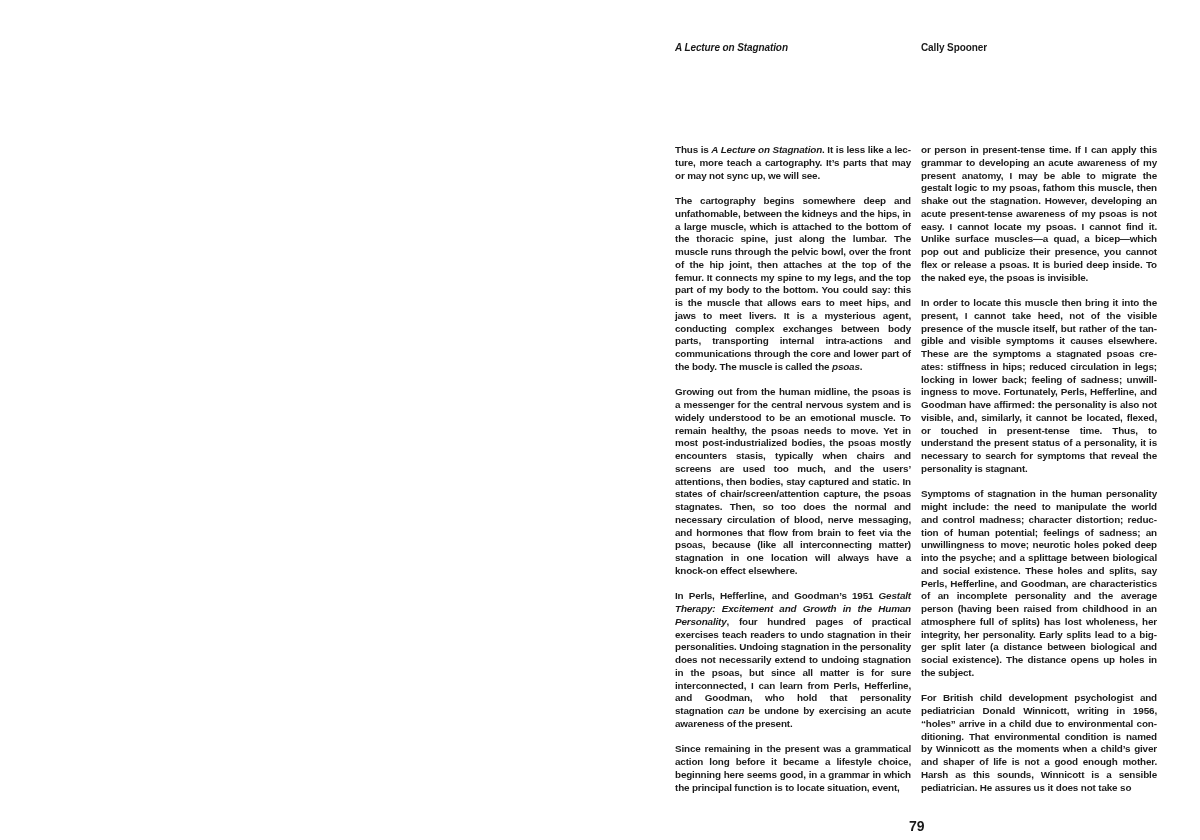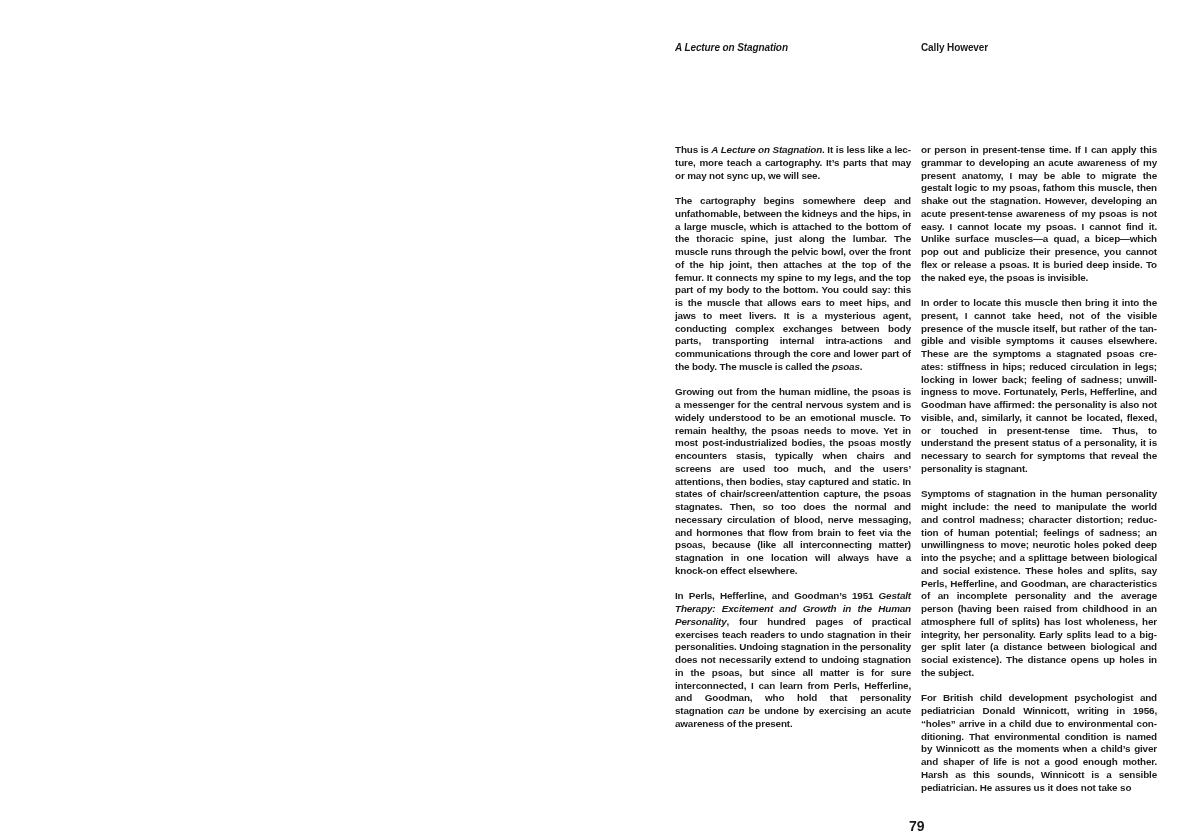--- a/index.html
+++ b/index.html
@@ -79,34 +79,37 @@
     }
   </style>
 </head>
 <body>
 
 <div class="spread">
   <div class="left-page"></div>
 
   <div class="right-page">
     <div class="running-head rh-title">A Lecture on Stagnation</div>
-    <div class="running-head rh-author">Cally However</div>
+    <div class="running-head rh-author">Cally Spooner</div>
 
     <div class="column col-left">
       <p>
         <span>Thus is </span><em>A Lecture on Stagnation</em><span>. It is less like a lec­ture, more teach a cartography. It’s parts that may or may not sync up, we will see.</span>
       </p>
       <p>
         <span>The cartography begins somewhere deep and unfathomable, between the kidneys and the hips, in a large muscle, which is attached to the bottom of the thoracic spine, just along the lumbar. The muscle runs through the pelvic bowl, over the front of the hip joint, then attaches at the top of the femur. It connects my spine to my legs, and the top part of my body to the bottom. You could say: this is the muscle that allows ears to meet hips, and jaws to meet livers. It is a mysterious agent, conducting complex exchanges between body parts, transporting internal intra-actions and communications through the core and lower part of the body. The muscle is called the </span><em>psoas</em><span>.</span>
       </p>
       <p>
         <span>Growing out from the human midline, the psoas is a messenger for the central nervous system and is widely understood to be an emotional muscle. To remain healthy, the psoas needs to move. Yet in most post-industrialized bodies, the psoas mostly encounters stasis, typically when chairs and screens are used too much, and the users’ attentions, then bodies, stay captured and static. In states of chair/screen/attention capture, the psoas stagnates. Then, so too does the normal and necessary circulation of blood, nerve mes­saging, and hormones that flow from brain to feet via the psoas, because (like all interconnecting matter) stagnation in one location will always have a knock-on effect elsewhere.</span>
       </p>
       <p>
         <span>In Perls, Hefferline, and Goodman’s 1951 </span><em>Gestalt Therapy: Excitement and Growth in the Human Personality</em><span>, four hundred pages of practical exercises teach readers to undo stagnation in their personalities. Undoing stagnation in the per­sonality does not necessarily extend to undoing stagnation in the psoas, but since all matter is for sure interconnected, I can learn from Perls, Hefferline, and Goodman, who hold that person­ality stagnation </span><em>can</em><span> be undone by exercising an acute awareness of the present.</span>
+      </p>
+      <p>
+        <span>Since remaining in the present was a grammatical action long before it became a lifestyle choice, beginning here seems good, in a grammar in which the principal function is to locate situation, event,</span>
       </p>
     </div>
 
     <div class="column col-right">
       <p>
         <span>or person in present-tense time. If I can apply this grammar to developing an acute awareness of my present anatomy, I may be able to migrate the gestalt logic to my psoas, fathom this muscle, then shake out the stagnation. However, developing an acute present-tense awareness of my psoas is not easy. I cannot locate my psoas. I cannot find it. Unlike surface muscles—a quad, a bicep—which pop out and publicize their presence, you cannot flex or release a psoas. It is buried deep inside. To the naked eye, the psoas is invisible.</span>
       </p>
       <p>
         <span>In order to locate this muscle then bring it into the present, I cannot take heed, not of the visible presence of the muscle itself, but rather of the tan­gible and visible symptoms it causes elsewhere. These are the symptoms a stagnated psoas cre­ates: stiffness in hips; reduced circulation in legs; locking in lower back; feeling of sadness; unwill­ingness to move. Fortunately, Perls, Hefferline, and Goodman have affirmed: the personality is also not visible, and, similarly, it cannot be located, flexed, or touched in present-tense time. Thus, to understand the present status of a personality, it is necessary to search for symptoms that reveal the personality is stagnant.</span>
       </p>

